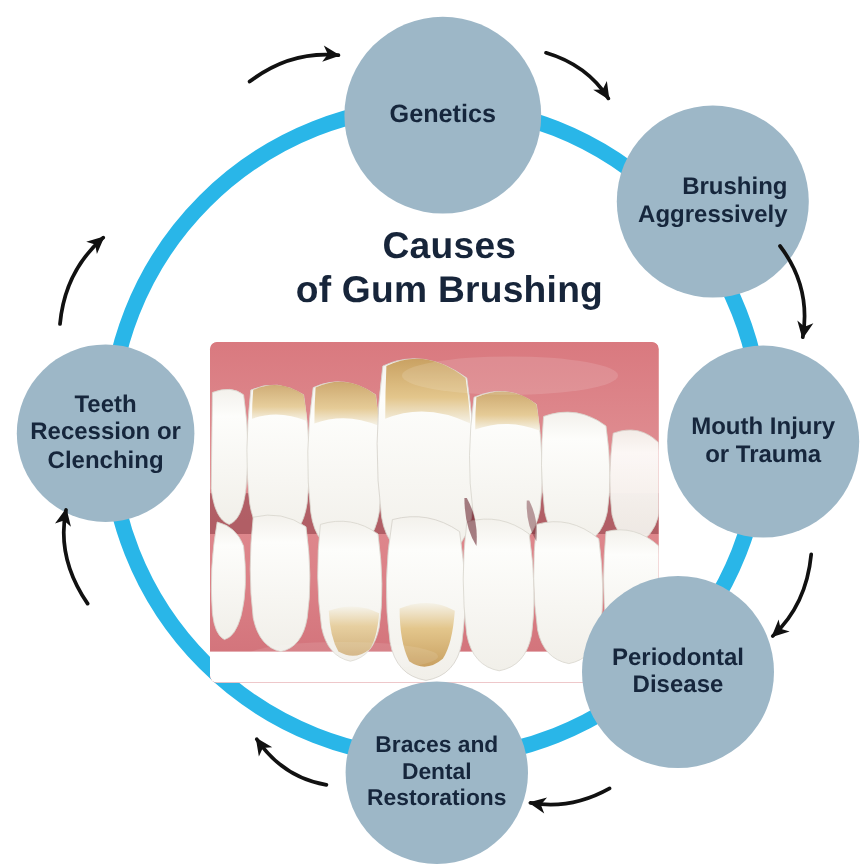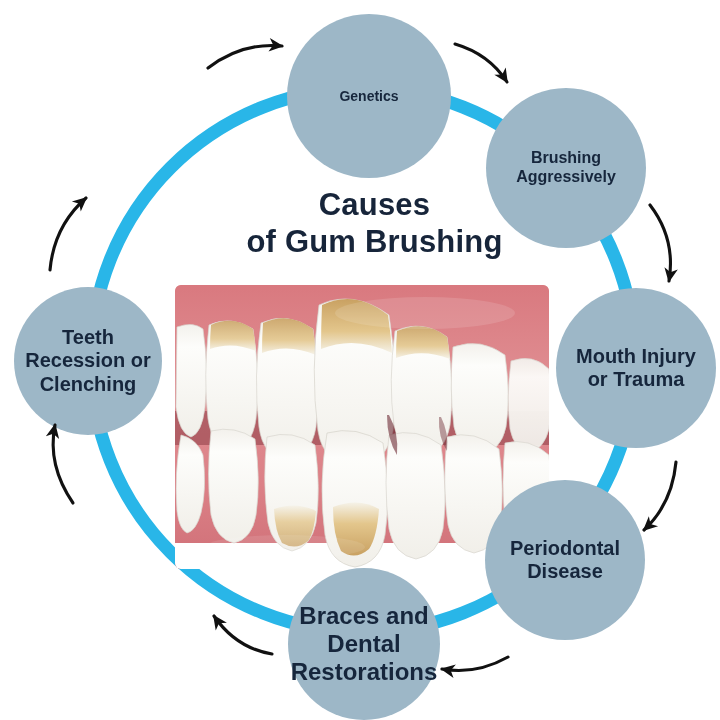--- a/index.html
+++ b/index.html
@@ -62,25 +62,25 @@
     box-sizing:border-box;
   }
   .node .lbl{
     display:block;
     padding:0 6px;
     line-height:1.16;
     white-space:pre-line;
   }
 
   
-  #node-genetics          {left:287px; top:14px;  width:164px;height:164px; font-size:14px;}
-  #node-brushing          {left:486px; top:88px;  width:160px;height:160px; font-size:16px;}
+  #node-genetics          {left:287px; top:14px;  width:164px;height:164px; font-size:21px;}
+  #node-brushing          {left:514px; top:88px;  width:160px;height:160px; font-size:20px;text-align:right;}
   #node-mouth-injury      {left:556px; top:288px; width:160px;height:160px; font-size:20px;}
   #node-periodontal       {left:485px; top:480px; width:160px;height:160px; font-size:20px;}
-  #node-braces            {left:288px; top:568px; width:152px;height:152px; font-size:24px;align-items:center;}
+  #node-braces            {left:288px; top:568px; width:152px;height:152px; font-size:19px;align-items:center;}
   #node-poor-hygiene      {left:92px;  top:479px; width:146px;height:146px; font-size:20px;}
   #node-grinding          {left:14px;  top:287px; width:148px;height:148px; font-size:20px;}
   #node-frenal            {left:87px;  top:89px;  width:152px;height:152px; font-size:20px;}
 
   
   #arrows-svg{
     position:absolute;left:0;top:0;width:720px;height:720px;
     z-index:7;pointer-events:none;
   }
 </style>

